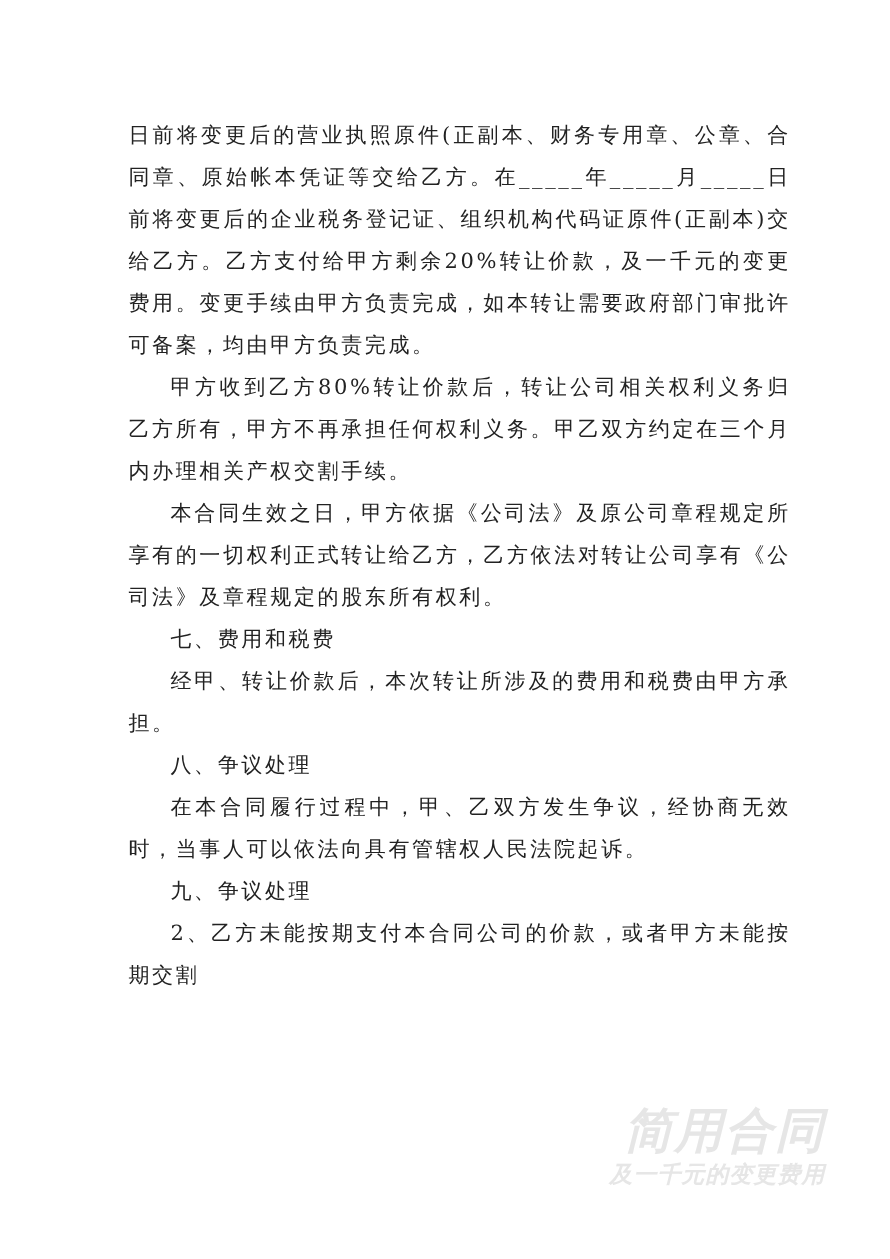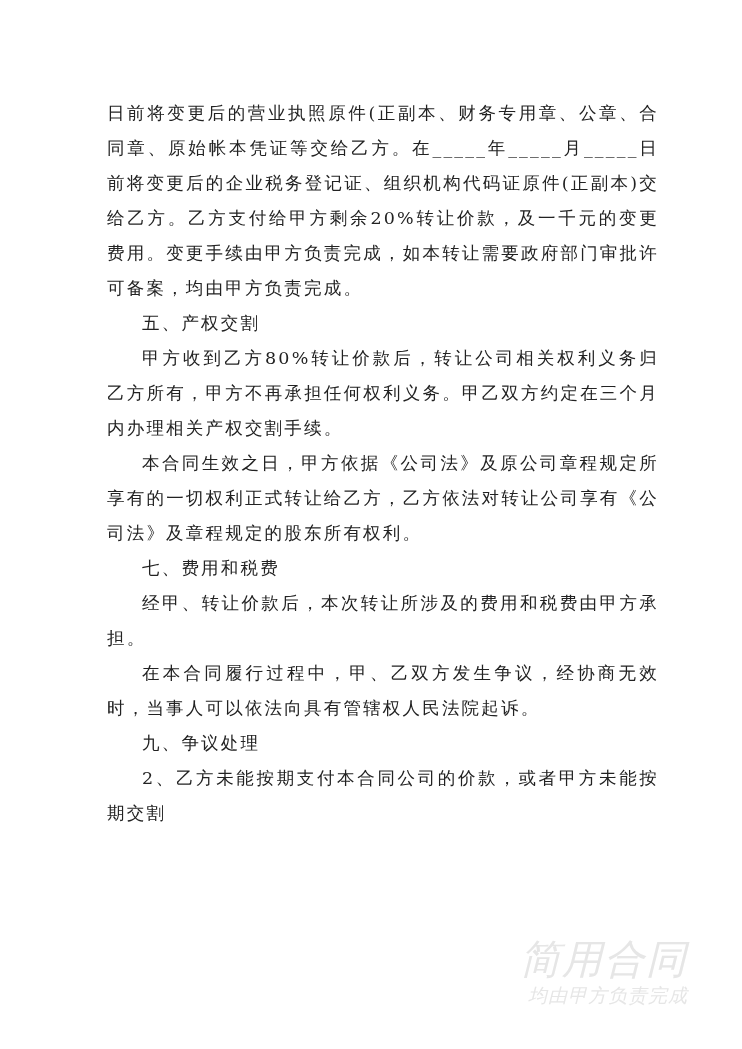--- a/index.html
+++ b/index.html
@@ -10,39 +10,39 @@
     font-family: "DejaVu Serif", "Liberation Serif", serif;
     font-size: 17.5px; color: #222; line-height: 35px;
     letter-spacing: 2.2px;
   }
   .content p { margin: 0; text-align: justify; text-align-last: left; }
   .content p.indent { text-indent: 35px; }
   .content p.heading { padding-left: 35px; }
   .watermark {
     position: absolute; left: 508px; top: 920px; width: 180px;
     font-family: "DejaVu Sans", "Liberation Sans", sans-serif;
-    color: #e6e6e6; font-style: italic; font-weight: normal;
-    text-align: right; pointer-events: none; margin-top: 16px;
+    color: #e6e6e6; font-style: italic; font-weight: bold;
+    text-align: right; pointer-events: none;
   }
   .wm-main { font-size: 40px; line-height: 46px; letter-spacing: 2px; }
   .wm-sub { font-size: 19px; line-height: 26px; letter-spacing: 1px; }
 </style>
 </head>
 <body>
 
 <div class="page">
   <div class="content">
     <p>日前将变更后的营业执照原件(正副本、财务专用章、公章、合同章、原始帐本凭证等交给乙方。在_____年_____月_____日前将变更后的企业税务登记证、组织机构代码证原件(正副本)交给乙方。乙方支付给甲方剩余20%转让价款，及一千元的变更费用。变更手续由甲方负责完成，如本转让需要政府部门审批许可备案，均由甲方负责完成。</p>
-    <p class="heading">五、产权交割</p>
     <p class="indent">甲方收到乙方80%转让价款后，转让公司相关权利义务归乙方所有，甲方不再承担任何权利义务。甲乙双方约定在三个月内办理相关产权交割手续。</p>
     <p class="indent">本合同生效之日，甲方依据《公司法》及原公司章程规定所享有的一切权利正式转让给乙方，乙方依法对转让公司享有《公司法》及章程规定的股东所有权利。</p>
     <p class="heading">七、费用和税费</p>
     <p class="indent">经甲、转让价款后，本次转让所涉及的费用和税费由甲方承担。</p>
+    <p class="heading">八、争议处理</p>
     <p class="indent">在本合同履行过程中，甲、乙双方发生争议，经协商无效时，当事人可以依法向具有管辖权人民法院起诉。</p>
     <p class="heading">九、争议处理</p>
     <p class="indent">2、乙方未能按期支付本合同公司的价款，或者甲方未能按期交割</p>
   </div>
 
   <div class="watermark">
     <div class="wm-main">简用合同</div>
-    <div class="wm-sub">均由甲方负责完成</div>
+    <div class="wm-sub">及一千元的变更费用</div>
   </div>
 </div>
 
 </body></html>

